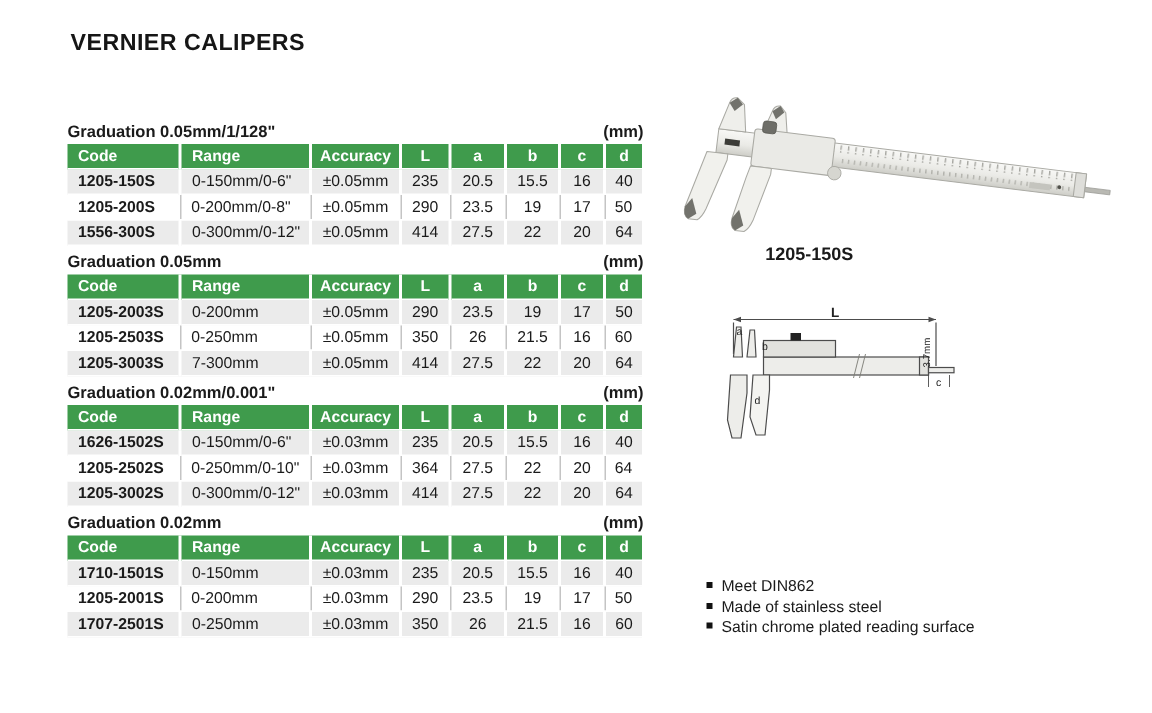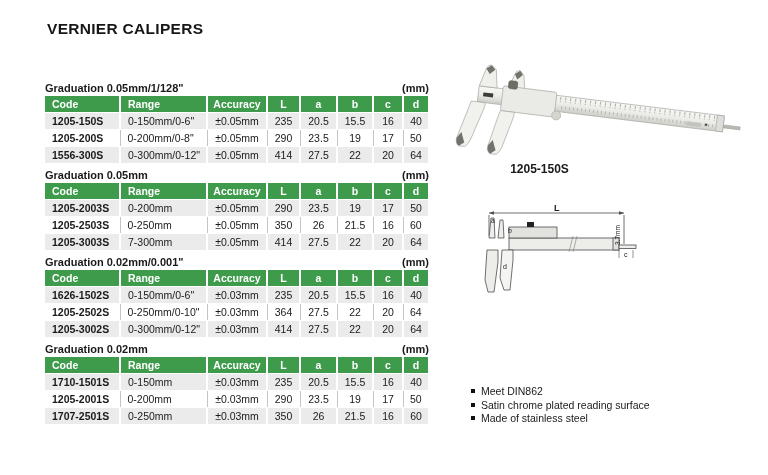--- a/index.html
+++ b/index.html
@@ -351,15 +351,15 @@
     <text x="10" y="21" font-size="7" fill="#222">a</text>
     <text x="27" y="31" font-size="7" fill="#222">b</text>
     <text x="22" y="67" font-size="7" fill="#222">d</text>
     <text x="143" y="55" font-size="7" fill="#222">c</text>
     <text transform="translate(139 43) rotate(-90)" font-size="6.5" fill="#222">3.7mm</text>
   </svg>
 </div>
 
 <ul class="features">
   <li><span class="blt"></span><span>Meet DIN862</span></li>
+  <li><span class="blt"></span><span>Made of stainless steel</span></li>
   <li><span class="blt"></span><span>Satin chrome plated reading surface</span></li>
-  <li><span class="blt"></span><span>Made of stainless steel</span></li>
 </ul>
 
 </body></html>

